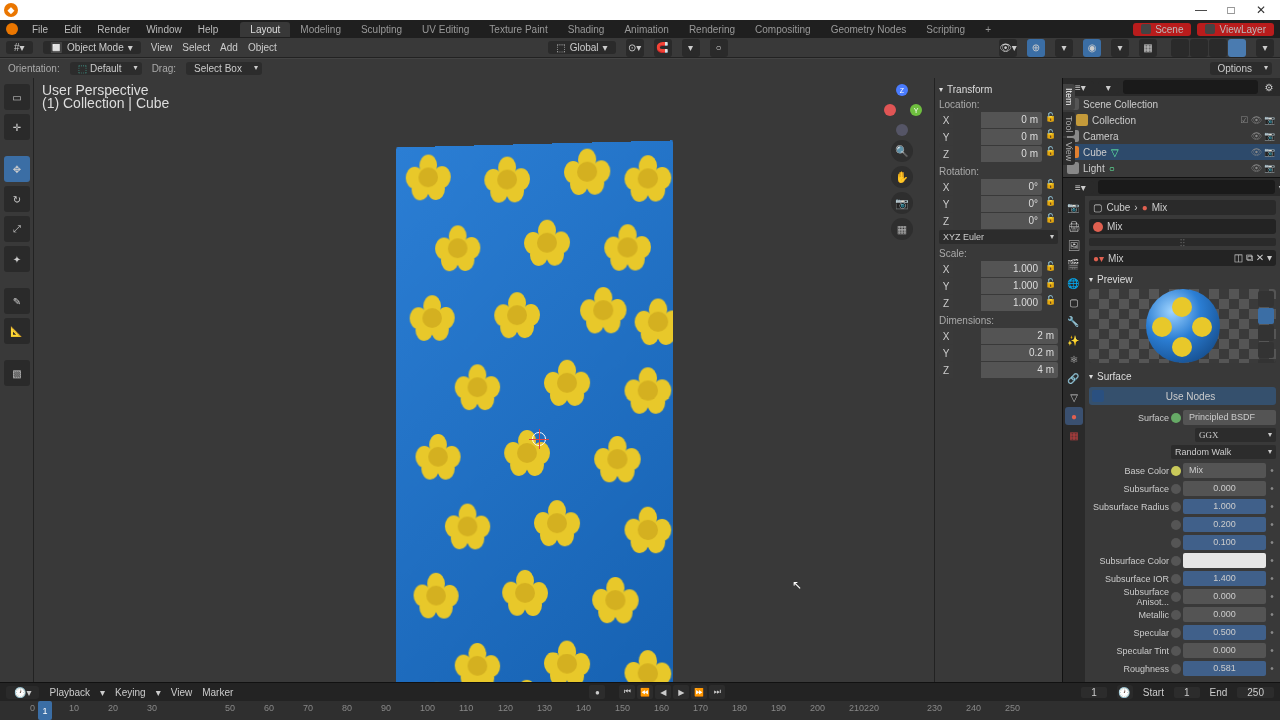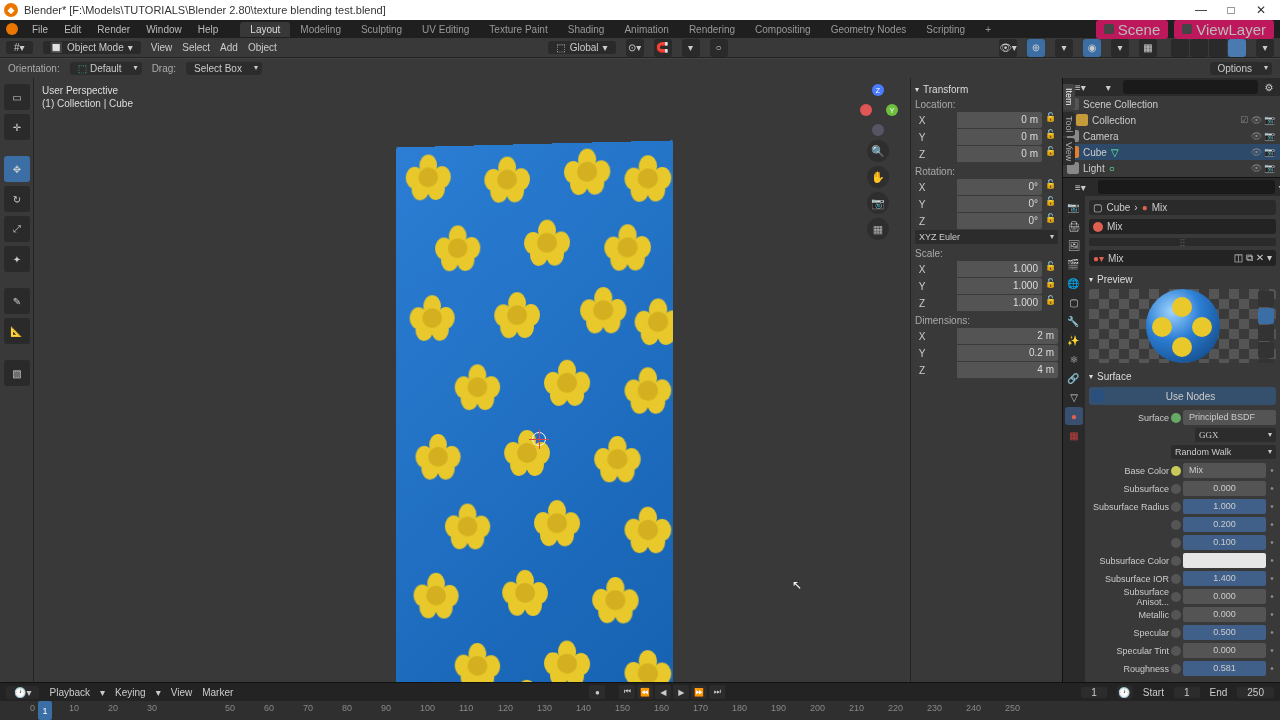--- a/index.html
+++ b/index.html
@@ -10,21 +10,21 @@
 .titlebar .spacer { flex:1; }
 .titlebar .winbtn { width:30px; text-align:center; font-size:12px; color:#333; }
 .titlebar .close { color:#333; }
 
 .topbar { height:18px; background:#1f1f1f; display:flex; align-items:center; padding:0 6px; gap:12px; font-size:10px; color:#bbb;}
 .topbar .menu { padding:0 2px; }
 .topbar .tabs { display:flex; gap:0; margin-left:8px; }
 .topbar .tab { padding:2px 10px; border-radius:3px 3px 0 0; color:#999;}
 .topbar .tab.active { background:#383838; color:#ddd;}
 .topbar .right { margin-left:auto; display:flex; gap:6px; align-items:center;}
-.field-pill { background:#be185d; border-radius:3px; padding:1px 8px; font-size:15px; display:flex; align-items:center; gap:4px;}
+.field-pill { background:#b91c1c; border-radius:3px; padding:1px 8px; font-size:10px; display:flex; align-items:center; gap:4px;}
 .field-pill .ic { width:10px; height:10px; background:#444; border-radius:2px;}
 
 .header2 { height:20px; background:#393939; border-bottom:1px solid #222; display:flex; align-items:center; padding:0 6px; gap:10px; font-size:10px; color:#ccc;}
 .dd { background:#2a2a2a; border-radius:3px; padding:1px 8px; display:flex; align-items:center; gap:4px;}
 .btn-ic { width:18px; height:18px; background:#2a2a2a; border-radius:3px; display:flex; align-items:center; justify-content:center;}
 .btn-ic.blue { background:#3b6ea5; }
 .shading-btns { display:flex; gap:1px; margin-left:4px;}
 .shading-btns .b{ width:18px;height:18px; background:#2a2a2a; border-radius:3px;}
 .shading-btns .b.on{ background:#4a7bb0;}
 
@@ -35,38 +35,38 @@
 .orient-row .right{margin-left:auto;}
 
 .main { display:flex; height:604px; }
 
 .ltoolbar { width:34px; background:#393939; padding:6px 4px; display:flex; flex-direction:column; gap:4px; border-right:1px solid #222;}
 .ltoolbar .t { width:26px; height:26px; background:#2a2a2a; border-radius:3px; display:flex; align-items:center; justify-content:center;}
 .ltoolbar .t.active{background:#3b6ea5;}
 .ltoolbar .gap {height:8px;}
 
 .viewport { flex:1; background:#393939; position:relative; overflow:hidden; }
-.viewport .info { position:absolute; top:6px; left:8px; font-size:10px; color:#ddd; line-height:13px;}
+.viewport .info { position:absolute; top:6px; left:8px; font-size:14px; color:#ddd; line-height:13px;}
 .viewport .obj { position:absolute; left:360px; top:66px; width:278px; height:582px; background:linear-gradient(135deg,#2b7ed4 0%,#1560b0 100%); transform:perspective(800px) rotateY(-4deg); border-radius:2px; overflow:hidden;}
 .flower{ position:absolute; width:46px; height:46px; }
 .flower .petal{ position:absolute; width:18px; height:22px; background:#e8c82a; border-radius:50%; }
 .flower .p1{top:0;left:14px;} .flower .p2{top:12px;left:0;} .flower .p3{top:12px;right:0;} .flower .p4{bottom:0;left:6px;} .flower .p5{bottom:0;right:6px;}
 .flower .c{position:absolute;top:13px;left:13px;width:20px;height:20px;background:#d4b020;border-radius:50%;}
 .cursor3d{position:absolute;top:354px;left:498px;width:14px;height:14px;border:1px solid #fff;border-radius:50%;}
 .cursor3d::before,.cursor3d::after{content:'';position:absolute;background:#d44;}
 .cursor3d::before{width:1px;height:20px;left:6px;top:-4px;}
 .cursor3d::after{height:1px;width:20px;top:6px;left:-4px;}
 
 .gizmo-col { position:absolute; right:6px; top:6px; display:flex; flex-direction:column; align-items:center; gap:4px;}
 .axis-gizmo { width:52px; height:52px; position:relative;}
 .axis-gizmo .ball{position:absolute;width:12px;height:12px;border-radius:50%;font-size:7px;display:flex;align-items:center;justify-content:center;color:#fff;}
 .gz-z{background:#4a7cff;top:0;left:20px;} .gz-y{background:#6fbf3f;top:20px;left:34px;} .gz-x{background:#e05555;top:20px;left:8px;} .gz-zn{background:#556;top:40px;left:20px;} .gz-xn{background:#644;top:20px;left:44px;opacity:0;}
 .gbtn{width:22px;height:22px;background:#2e2e2e;border-radius:50%;display:flex;align-items:center;justify-content:center;font-size:11px;color:#aaa;}
 
-.npanel { width:152px; background:#393939; border-left:1px solid #222; padding:4px; font-size:10px; position:relative;}
+.npanel { width:128px; background:#393939; border-left:1px solid #222; padding:4px; font-size:10px; position:relative;}
 .npanel .hdr { display:flex; align-items:center; gap:4px; color:#ddd; margin:2px 0 4px;}
 .npanel .hdr::before{content:'▾';font-size:8px;}
 .npanel .grp-label{color:#aaa; margin:4px 0 2px;}
 .field-row{display:flex; height:16px; margin-bottom:1px;}
 .axis-l{width:14px; background:#3a3a3a; display:flex;align-items:center;justify-content:center;border-radius:2px 0 0 2px; color:#ccc;}
 .axis-v{flex:1; background:#545454; border-radius:0 2px 2px 0; text-align:right; padding:0 4px; line-height:16px; color:#ddd;margin-left:28px;}
 .lock{width:14px;text-align:center;color:#777;margin-left:2px;font-size:9px;}
 .npanel .tabside{position:absolute; right:-13px; top:6px; writing-mode:vertical-rl; font-size:9px; display:flex; gap:2px;}
 .npanel .ts{background:#2c2c2c;padding:4px 1px;border-radius:0 3px 3px 0;color:#aaa;}
 .npanel .ts.active{background:#424242;color:#fff;}
@@ -117,21 +117,20 @@
 .tl-top .num{background:#2c2c2c;padding:0 10px;border-radius:2px;}
 .tl-ruler{flex:1;background:#2f2f2f;display:flex;align-items:center;position:relative;font-size:9px;color:#888;}
 .tl-ruler .cursor{position:absolute;left:38px;top:0;bottom:0;width:14px;background:#3b6ea5;border-radius:2px;color:#fff;display:flex;align-items:center;justify-content:center;}
 .tick{position:absolute;top:2px;}
 </style>
 </head>
 <body>
 
 <div class="titlebar">
   <span class="icon">◆</span>
-  <span>Blender* [F:\Models\TUTORIALS\Blender 2.80\texture blending test.blend]</span>
   <span class="spacer"></span>
   <span class="winbtn">—</span>
   <span class="winbtn">□</span>
   <span class="winbtn close">✕</span>
 </div>
 
 <div class="topbar">
   <span class="icon" style="width:12px;height:12px;background:#ea7600;border-radius:50%;"></span>
   <span class="menu">File</span>
   <span class="menu">Edit</span>
@@ -758,18 +757,18 @@
       <span class="tick" style="left: 498px;">120</span>
       <span class="tick" style="left: 537px;">130</span>
       <span class="tick" style="left: 576px;">140</span>
       <span class="tick" style="left: 615px;">150</span>
       <span class="tick" style="left: 654px;">160</span>
       <span class="tick" style="left: 693px;">170</span>
       <span class="tick" style="left: 732px;">180</span>
       <span class="tick" style="left: 771px;">190</span>
       <span class="tick" style="left: 810px;">200</span>
       <span class="tick" style="left: 849px;">210</span>
-      <span class="tick" style="left: 888px;">220</span>
+      <span class="tick" style="left: 864px;">220</span>
       <span class="tick" style="left: 927px;">230</span>
       <span class="tick" style="left: 966px;">240</span>
       <span class="tick" style="left: 1005px;">250</span>
     </div>
 </div>
 
 </body></html>

